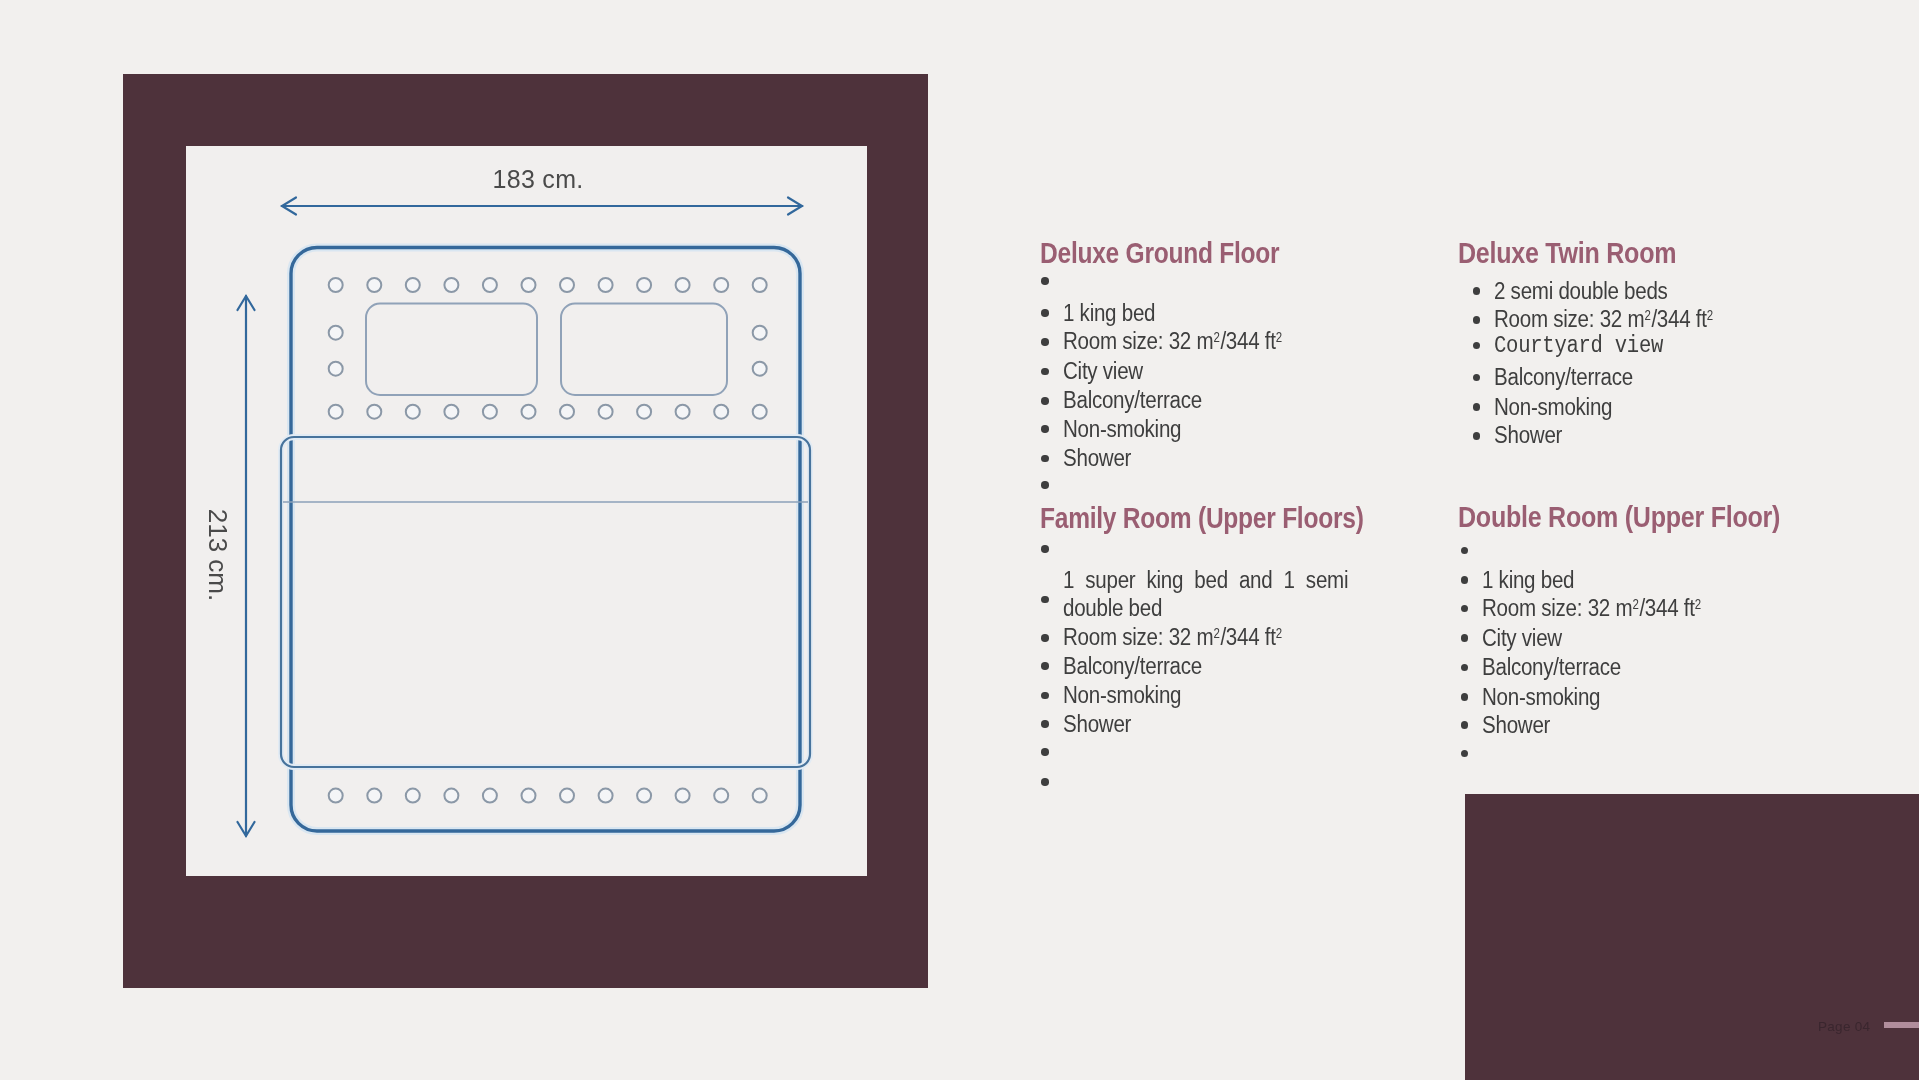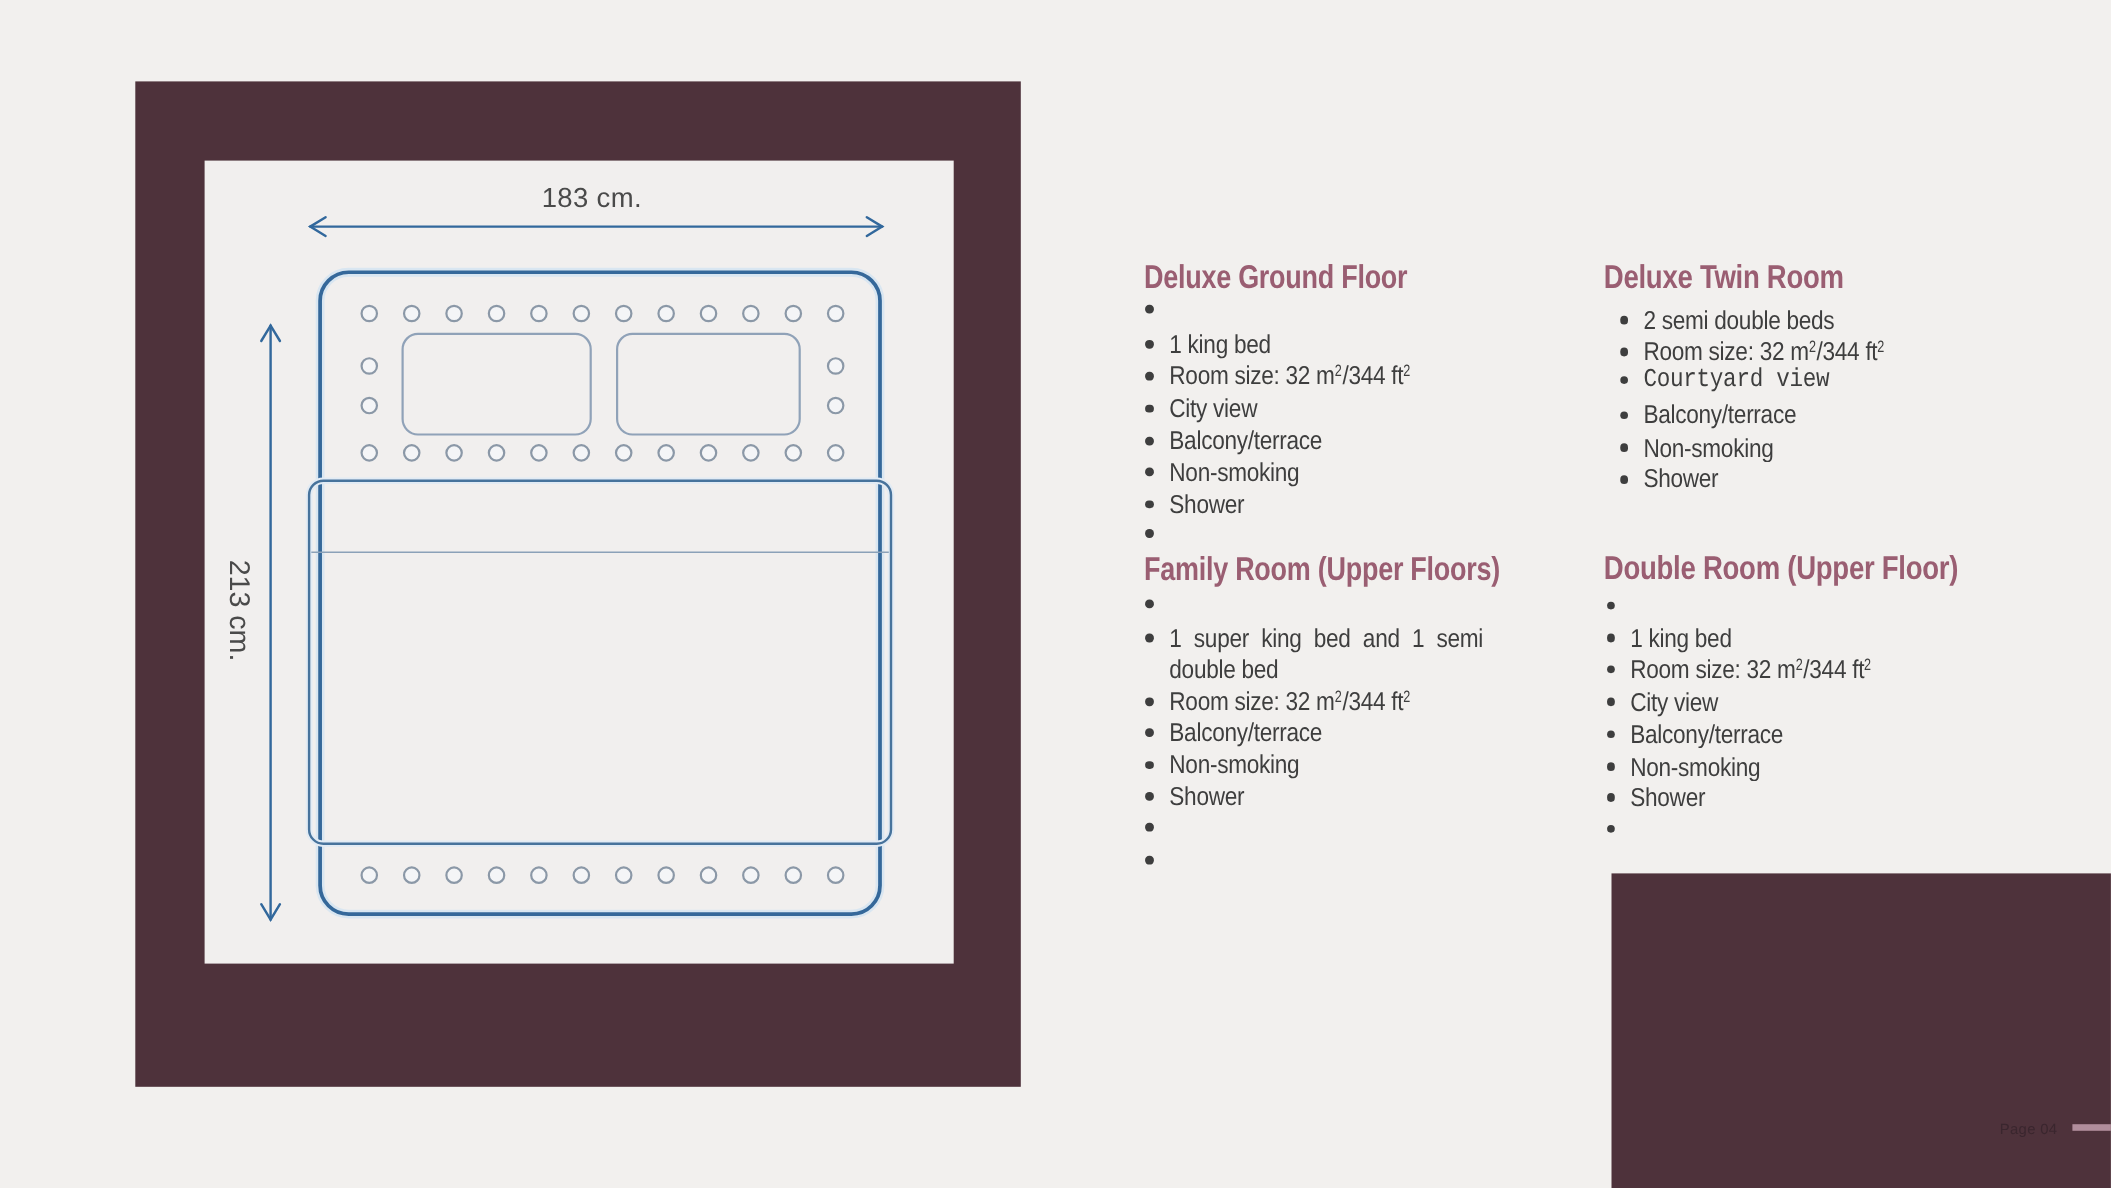--- a/index.html
+++ b/index.html
@@ -139,21 +139,21 @@
 <div class="row bl" style="left:1041.2px;top:470.7px;">
     <s class="b"></s>
   </div>
 
 <div class="h" style="left:1040px;top:502.8px;">Family Room (Upper Floors)</div>
 
 <div class="row bl" style="left:1041.2px;top:534.4px;">
     <s class="b"></s>
   </div>
 
-<div class="abs" style="left:1041.2px;top:565.8px;display:flex;align-items:flex-start;font-size:23.5px;color:#3e3e3e;letter-spacing:-0.3px;">
+<div class="abs" style="left:1041.2px;top:565.8px;display:flex;align-items:center;font-size:23.5px;color:#3e3e3e;letter-spacing:-0.3px;">
   <s class="b" style="margin-top:10.7px;margin-right:14.8px;"></s>
   <span style="display:block;width:326px;line-height:28.5px;text-align:justify;text-justify:inter-word;transform:scaleX(0.875);transform-origin:0 0;">1 super king bed and 1 semi double&nbsp;bed</span>
 </div>
 <div class="row bl" style="left:1041.2px;top:623.3px;">
     <s class="b"></s>
     <span>Room size: 32 m<span class="s2">2</span>/344 ft<span class="s2">2</span></span>
   </div>
 <div class="row bl" style="left:1041.2px;top:651.6px;">
     <s class="b"></s>
     <span>Balcony/terrace</span>

